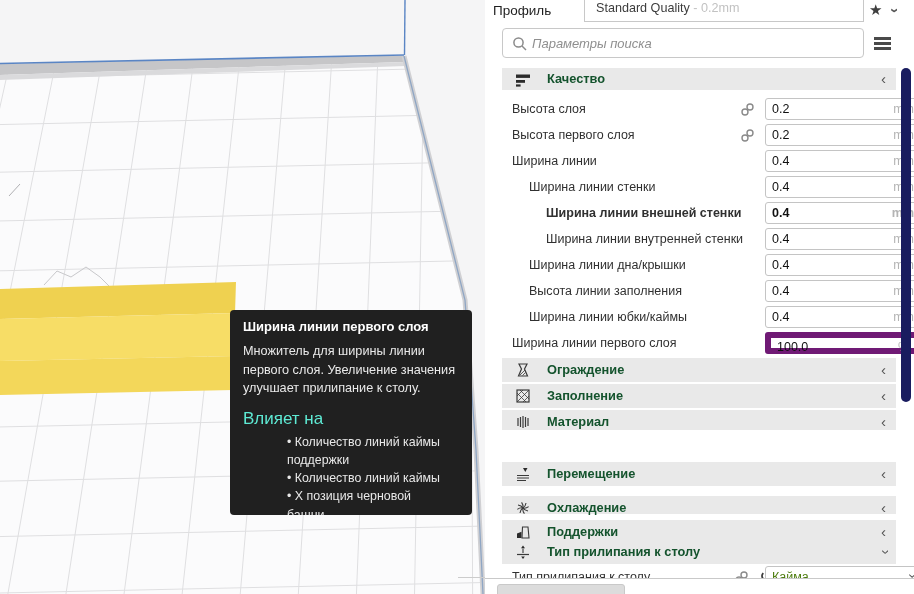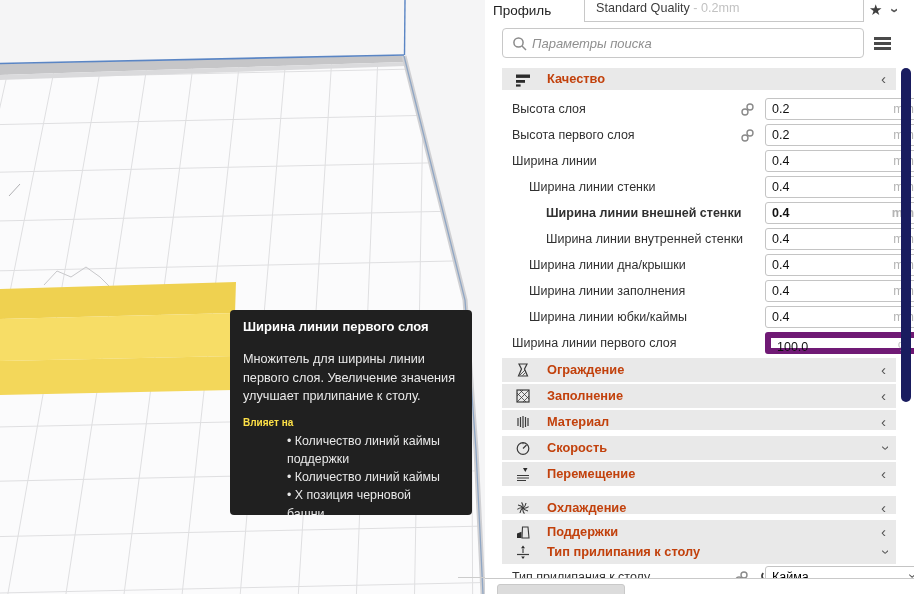--- a/index.html
+++ b/index.html
@@ -9,22 +9,22 @@
 
   
   .viewport { position:absolute; left:0; top:0; width:485px; height:594px; background:#F5F5F6; }
   .viewport svg { position:absolute; left:0; top:0; }
 
   
   .tooltip { position:absolute; left:230px; top:310px; width:242px; height:205px;
              background:#202020; color:#EDEDED; border-radius:4px; padding:9px 13px;
              overflow:hidden; z-index:5; }
   .tooltip .tt-title { font-size:13px; font-weight:bold; color:#FFFFFF; }
-  .tooltip .tt-body { margin-top:16px; font-size:12.7px; line-height:18.6px; color:#E9E9E9; }
-  .tooltip .tt-affects { margin-top:11px; font-size:10px; font-weight:bold; color:#fde047; }
+  .tooltip .tt-body { margin-top:8px; font-size:12.7px; line-height:18.6px; color:#E9E9E9; }
+  .tooltip .tt-affects { margin-top:11px; font-size:17px; font-weight:normal; color:#5eead4; }
   .tooltip ul { margin-top:4px; padding-left:44px; list-style:none; }
   .tooltip li { font-size:12.4px; line-height:18.2px; color:#E8E8E8; max-width:164px; }
   .tooltip li::before { content:"• "; }
 
   
   .panel { position:absolute; left:485px; top:0; width:429px; height:594px; background:#fff; }
   .p-scroll { position:absolute; left:0; top:0; width:429px; height:578px; overflow:hidden; }
 
   .profile-label { position:absolute; left:8px; top:3px; font-size:13.5px; color:#1F1F1F; }
   .profile-dd { position:absolute; left:99px; top:-5px; width:280px; height:27px;
@@ -39,36 +39,36 @@
                 border:1px solid #C8C8C8; border-radius:4px; background:#fff; }
   .search-box svg { position:absolute; left:9px; top:7px; }
   .search-box input { position:absolute; left:29px; top:1px; width:325px; height:26px; border:none;
                       outline:none; font-family:"Liberation Sans",sans-serif; font-size:13px; color:#333; font-style:italic; }
   .search-box input::placeholder { color:#8F8F8F; font-style:italic; }
   .hamburger { position:absolute; left:389px; top:37px; width:17px; height:13px; cursor:pointer; }
   .hamburger span { display:block; height:2.6px; background:#4A4A4A; margin-bottom:2.4px; }
 
   .sbar { position:absolute; left:17px; width:394px; background:#E9E9E9; }
   .sbar .icon { position:absolute; left:13px; top:4px; }
-  .sbar .slbl { position:absolute; left:45px; top:0; font-size:12.8px; font-weight:bold; color:#c2410c; }
+  .sbar .slbl { position:absolute; left:45px; top:0; font-size:12.8px; font-weight:bold; color:#14532d; }
   .chev { position:absolute; right:10px; top:0; font-size:15px; color:#555; line-height:inherit; }
   .chev.down { transform:rotate(-90deg); }
 
   .srow { position:absolute; left:17px; width:394px; height:26px; }
   .srow .lab { position:absolute; top:0; line-height:26px; font-size:12.5px; color:#303030; white-space:nowrap; }
   .ind0 { left:10px; } .ind1 { left:27px; } .ind2 { left:44px; }
   .linkic { position:absolute; left:238px; top:6px; }
   .revic  { position:absolute; left:258px; top:4px; font-size:14px; color:#3A3A3A; font-weight:bold; }
   .vbox { position:absolute; left:263px; top:2px; width:156px; height:22px; background:#fff;
           border:1px solid #C4C4C4; border-radius:3px; }
   .vbox .vval { position:absolute; left:6px; top:3px; font-size:12.5px; color:#101010; }
   .vbox .vunit { position:absolute; right:6px; top:3px; font-size:12.5px; color:#B4B4B4; }
   .vbox.focused { border:6px solid #701a75; }
   .vbox.focused .vval { top:2px; } .vbox.focused .vunit { top:2px; }
-  .vbox.dropdown .vval { color:#000000; }
+  .vbox.dropdown .vval { color:#4d7c0f; }
   .vbox .dchev { position:absolute; right:6px; top:1px; font-size:14px; color:#555;
                  display:inline-block; transform:rotate(-90deg); }
 
   .footer { position:absolute; left:0; top:578px; width:429px; height:16px; background:#fff;
             border-top:1px solid #C9C9C9; }
   .footer .stub { position:absolute; left:12px; top:5px; width:128px; height:11px;
                   background:#DCDCDC; border:1px solid #C9C9C9; border-radius:3px 3px 0 0; }
   .divider-ext { position:absolute; left:458px; top:577px; width:27px; height:1px; background:#CCCCCC; }
 
   .scrollbar { position:absolute; left:416px; top:68px; width:10px; height:334px;
@@ -231,21 +231,21 @@
           </span>
       </div>
       <div class="srow" style="top:252px;">
         <span class="lab ind1">Ширина линии дна/крышки</span>
         <span class="vbox">
             <span class="vval">0.4</span>
             <span class="vunit">mm</span>
           </span>
       </div>
       <div class="srow" style="top:278px;">
-        <span class="lab ind1">Ширина линии заполнения</span>
+        <span class="lab ind1">Высота линии заполнения</span>
         <span class="vbox">
             <span class="vval">0.4</span>
             <span class="vunit">mm</span>
           </span>
       </div>
       <div class="srow" style="top:304px;">
         <span class="lab ind1">Ширина линии юбки/каймы</span>
         <span class="vbox">
             <span class="vval">0.4</span>
             <span class="vunit">mm</span>
@@ -274,29 +274,20 @@
         </svg>
         <span class="slbl">Заполнение</span>
         <span class="chev">‹</span>
       </div>
       <div class="sbar" style="top:410px;height:20px;line-height:24px;">
         <svg class="cicon icon" width="16" height="16" viewBox="0 0 16 16">
           <path d="M3,4 V12 M5.5,3 V13 M8,2 V14 M10.5,3 V13 M13,4 V12" stroke="#3A3A3A" stroke-width="1.2"></path>
         </svg>
         <span class="slbl">Материал</span>
         <span class="chev">‹</span>
-      </div>
-      <div class="sbar" style="top:436px;height:24px;line-height:24px;">
-        <svg class="cicon icon" width="16" height="16" viewBox="0 0 16 16">
-          <circle cx="8" cy="8.5" r="5.8" fill="none" stroke="#3A3A3A" stroke-width="1.2"></circle>
-          <line x1="8" y1="8.5" x2="11.5" y2="5" stroke="#3A3A3A" stroke-width="1.2"></line>
-          <line x1="8" y1="2.7" x2="8" y2="4.2" stroke="#3A3A3A" stroke-width="1"></line>
-        </svg>
-        <span class="slbl">Скорость</span>
-        <span class="chev down">‹</span>
       </div>
       <div class="sbar" style="top:462px;height:24px;line-height:24px;">
         <svg class="cicon icon" width="16" height="16" viewBox="0 0 16 16">
           <path d="M8,2 h4.5 l-2.2,4 z" fill="#2B2B2B"></path>
           <path d="M2,9.5 h12 M2,12 h12 M2,14.5 h9" stroke="#3A3A3A" stroke-width="1"></path>
         </svg>
         <span class="slbl">Перемещение</span>
         <span class="chev">‹</span>
       </div>
       <div class="sbar" style="top:496px;height:18px;line-height:24px;">

